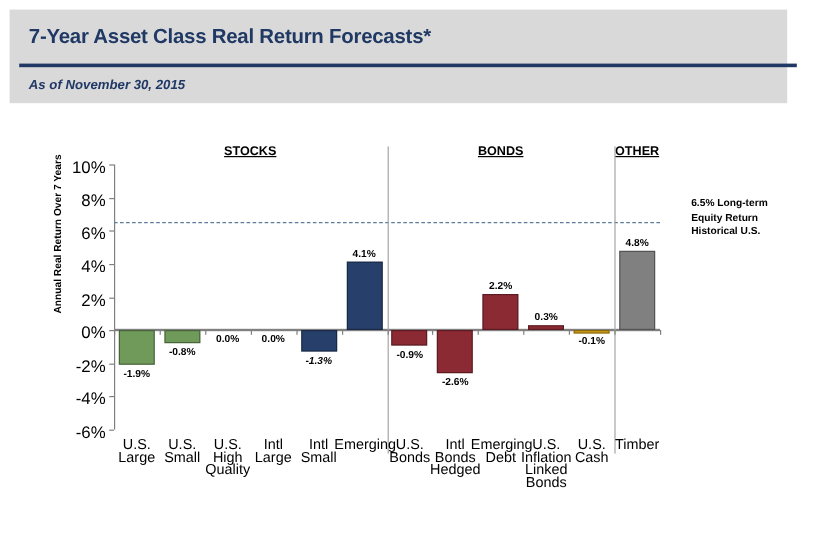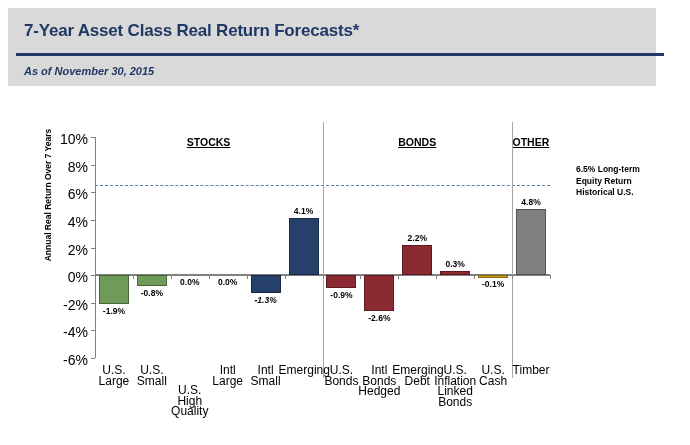--- a/index.html
+++ b/index.html
@@ -28,21 +28,21 @@
     position:absolute;left:16px;top:57px;
     font-size:11px;font-style:italic;font-weight:600;color:#1f3864;
     white-space:nowrap;
   }
   
   #plot-area{
     position:absolute;left:0;top:0;width:690px;height:445px;
   }
   .sect-header{
     position:absolute;font-size:10.5px;font-weight:bold;color:#000;
-    text-decoration:underline;white-space:nowrap;margin-top:16px;
+    text-decoration:underline;white-space:nowrap;
   }
   .sect-divider{
     position:absolute;width:1px;background:#a6a6a6;
   }
   
   #y-axis-line{
     position:absolute;left:95px;top:137px;width:1px;height:221px;background:#808080;
   }
   #y-axis-title{
     position:absolute;
@@ -171,21 +171,21 @@
     </div>
   <div id="cat-host">
       <div class="cat-label" style="width: 49.9167px; left: 89px; top: 365px;">
         <div>U.S.</div>
         <div>Large</div>
       </div>
       <div class="cat-label" style="width: 49.9167px; left: 126.917px; top: 365px;">
         <div>U.S.</div>
         <div>Small</div>
       </div>
-      <div class="cat-label" style="width: 49.9167px; left: 164.833px; top: 365px; margin-top: 20px;">
+      <div class="cat-label" style="width: 49.9167px; left: 164.833px; top: 365px;">
         <div>U.S. High</div>
         <div>Quality</div>
       </div>
       <div class="cat-label" style="width: 49.9167px; left: 202.75px; top: 365px;">
         <div>Intl</div>
         <div>Large</div>
       </div>
       <div class="cat-label" style="width: 49.9167px; left: 240.667px; top: 365px;">
         <div>Intl</div>
         <div>Small</div>

